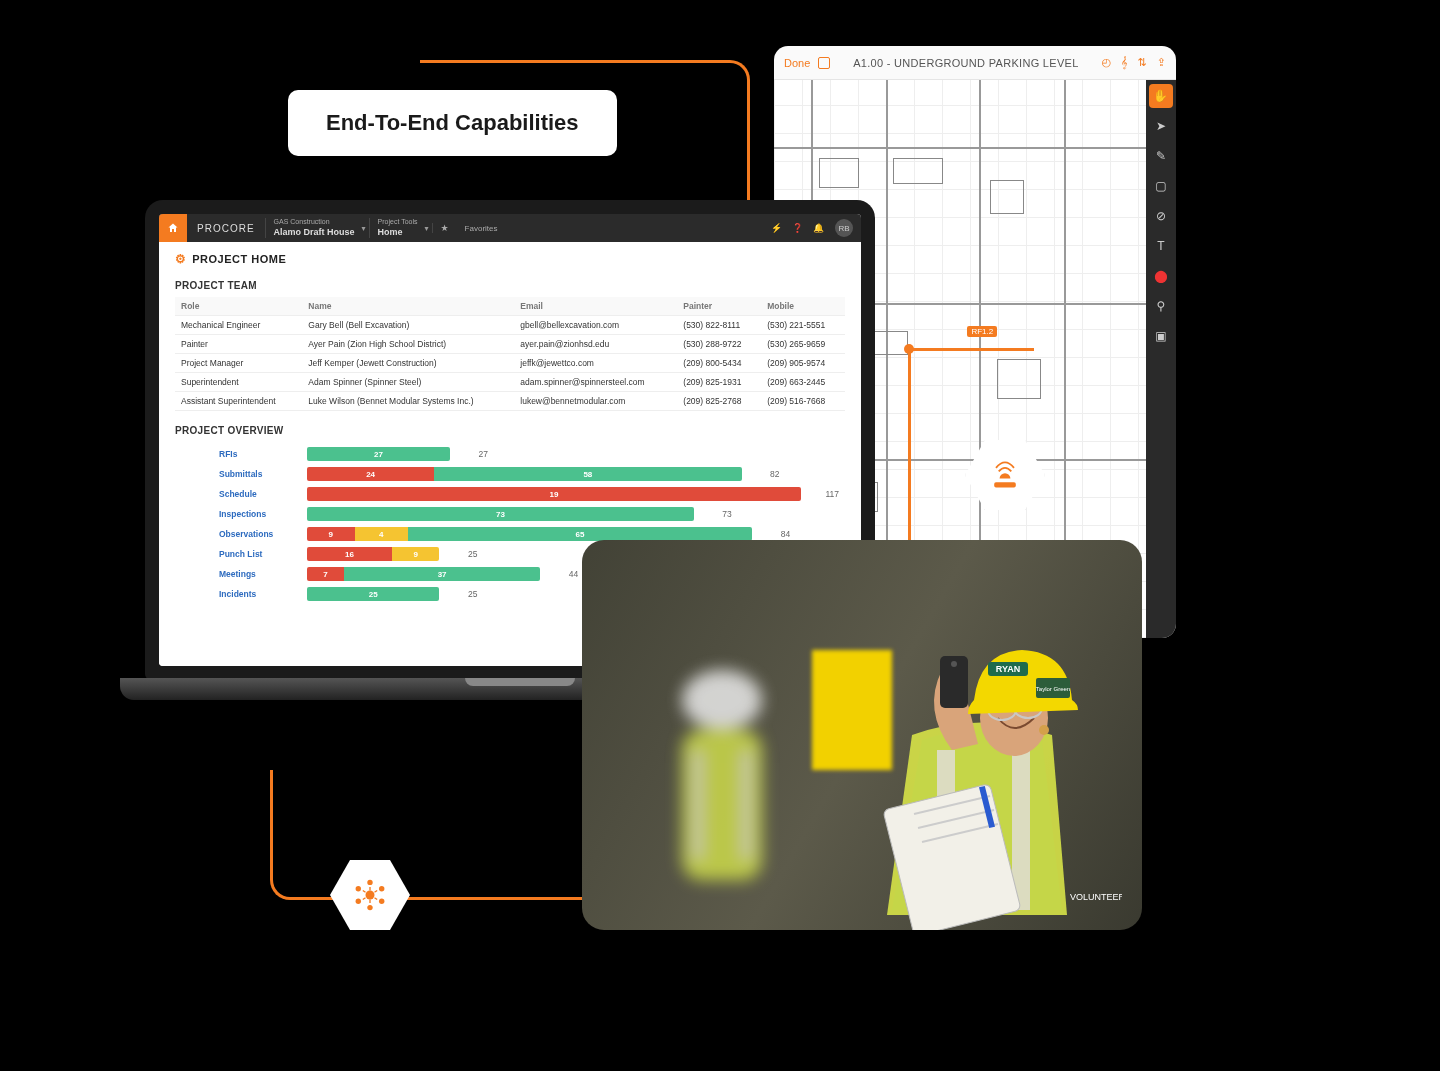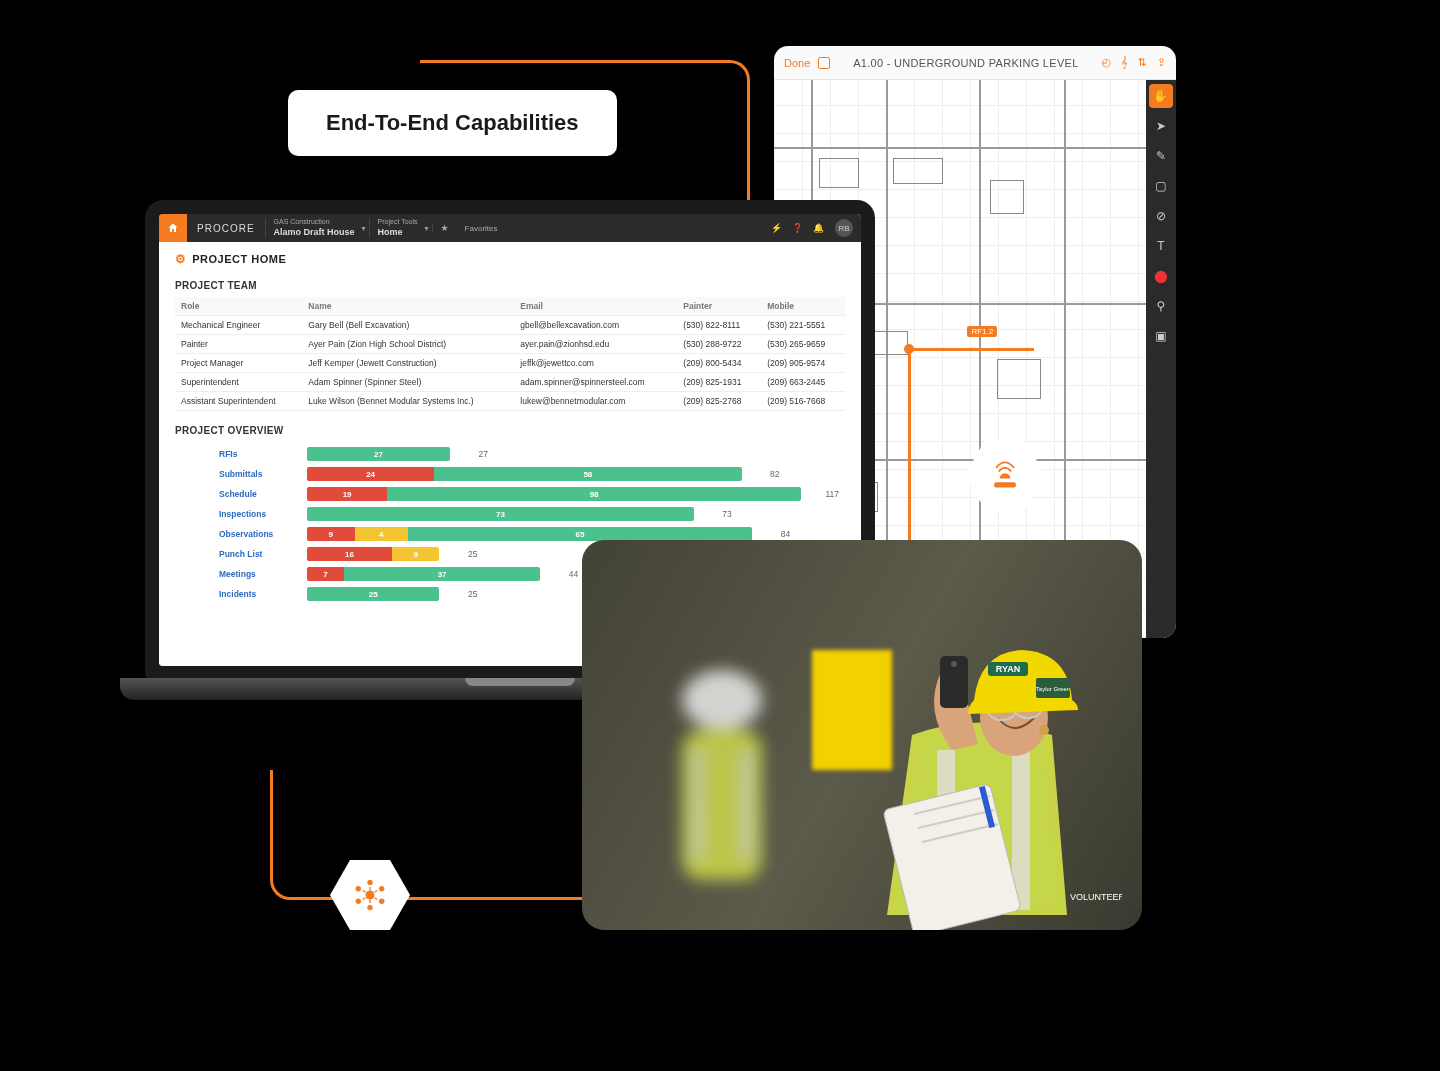--- a/index.html
+++ b/index.html
@@ -339,21 +339,20 @@
                 <div class="ov-bar" style="max-width: 70.0855%;">
                   <div class="seg red" style="flex: 24 1 0%;">24</div>
                   <div class="seg grn" style="flex: 58 1 0%;">58</div>
                 </div>
                 <div class="ov-total">82</div>
               </div>
               <div class="ov-row">
                 <div class="ov-label">Schedule</div>
                 <div class="ov-bar" style="max-width: 100%;">
                   <div class="seg red" style="flex: 19 1 0%;">19</div>
-                  <div class="seg grn" style="flex: 98 1 0%;">98</div>
                 </div>
                 <div class="ov-total">117</div>
               </div>
               <div class="ov-row">
                 <div class="ov-label">Inspections</div>
                 <div class="ov-bar" style="max-width: 62.3932%;">
                   <div class="seg grn" style="flex: 73 1 0%;">73</div>
                 </div>
                 <div class="ov-total">73</div>
               </div>

